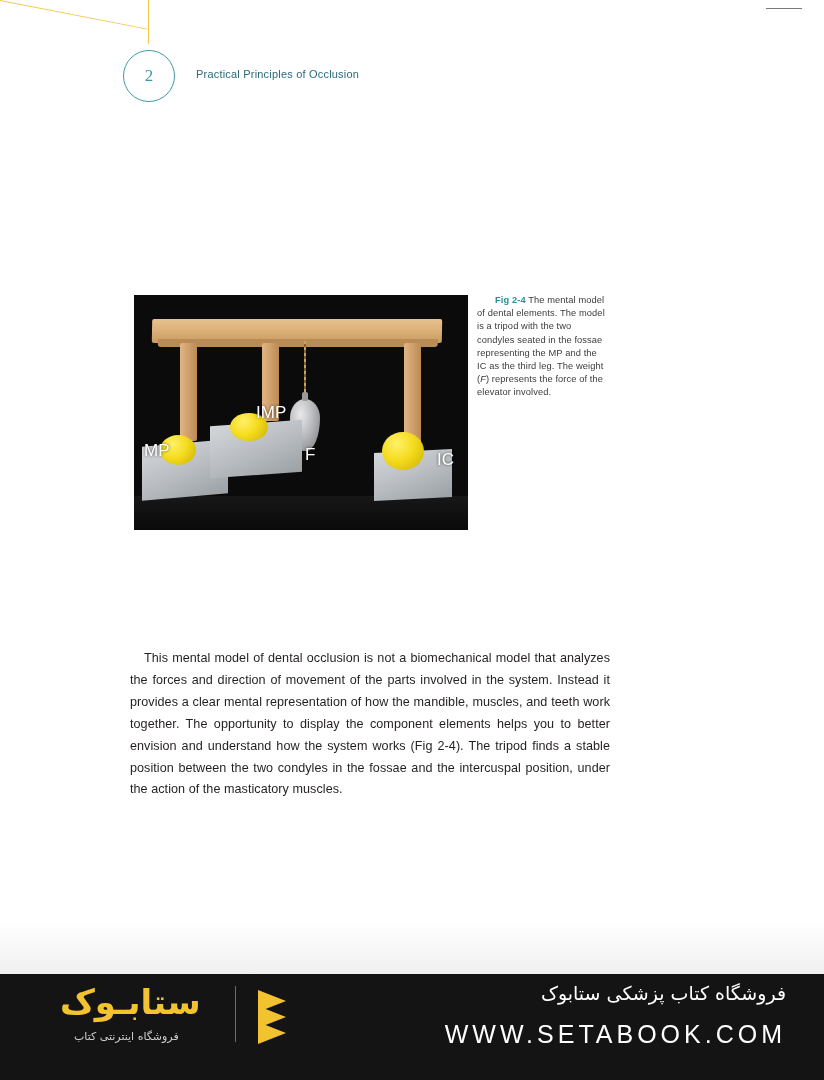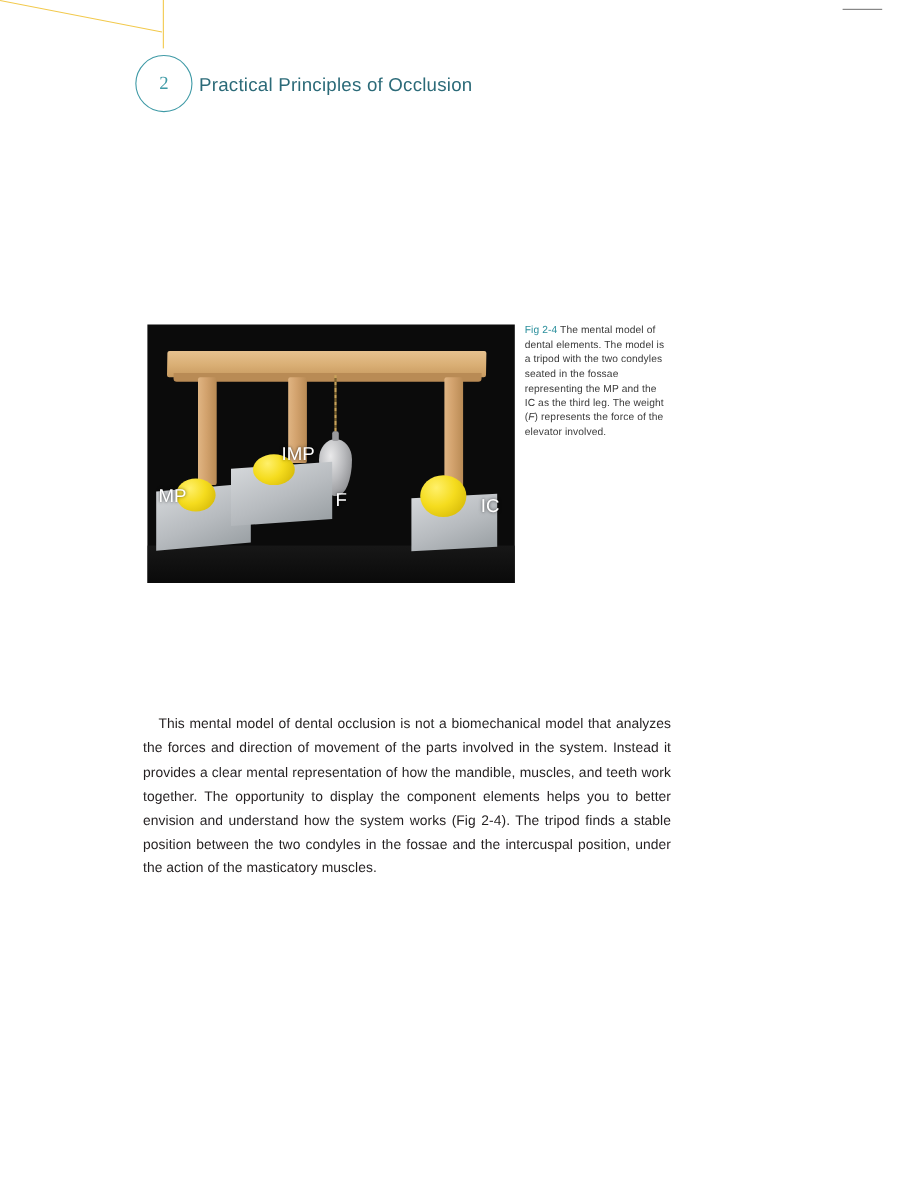--- a/index.html
+++ b/index.html
@@ -63,23 +63,23 @@
     border: 1.4px solid #3f9aa6;
     display: flex;
     align-items: center;
     justify-content: center;
     color: #3f9aa6;
     font-size: 17px;
     font-family: "Liberation Serif", serif;
   }
   .running-head {
     position: absolute;
-    left: 181px;
+    left: 196px;
     top: 68px;
-    font-size: 17px;
+    font-size: 11px;
     letter-spacing: 0.2px;
     color: #2b6a78;
   }
 
   
   .figure {
     position: absolute;
     left: 134px;
     top: 295px;
     width: 334px;
@@ -92,21 +92,22 @@
     left: 477px;
     top: 294px;
     width: 130px;
     font-size: 9.3px;
     line-height: 1.42;
     color: #3b3b3b;
     letter-spacing: 0.1px;
   }
   .fig-caption .lbl {
     color: #2b8f9c;
-    font-weight: normal;
+    font-weight: bold;
+    margin-left: 18px;
   }
   .fig-caption .ital { font-style: italic; }
 
   
   .tabletop {
     position: absolute;
     left: 18px;
     top: 24px;
     width: 290px;
     height: 24px;
@@ -339,14 +340,29 @@
   </div>
 
   <div class="fig-caption">
     <span class="lbl">Fig 2-4</span><span> The mental model of dental elements. The model is a tripod with the two condyles seated in the fossae representing the MP and the IC as the third leg. The weight (</span><span class="ital">F</span><span>) represents the force of the elevator involved.</span>
   </div>
 
   <div class="body-copy">
     <p>This mental model of dental occlusion is not a biomechanical model that analyzes the forces and direction of movement of the parts involved in the system. Instead it provides a clear mental representation of how the mandible, muscles, and teeth work together. The opportunity to display the component elements helps you to better envision and understand how the system works (Fig 2-4). The tripod finds a stable position between the two condyles in the fossae and the intercuspal position, under the action of the masticatory muscles.</p>
   </div>
 
+  <div class="footer">
+    <div class="footer-dark"></div>
+    <div class="footer-inner">
+      <div class="brand-logo">ستابـوک</div>
+      <div class="brand-sub">فروشگاه اینترنتی کتاب</div>
+      <div class="divider"></div>
+      <div class="chevrons">
+        <div class="chev c1"></div>
+        <div class="chev c2"></div>
+        <div class="chev c3"></div>
+      </div>
+      <div class="footer-fa">فروشگاه کتاب پزشکی ستابوک</div>
+      <div class="footer-url">WWW.SETABOOK.COM</div>
+    </div>
+  </div>
 
 </div>
 
 </body></html>

